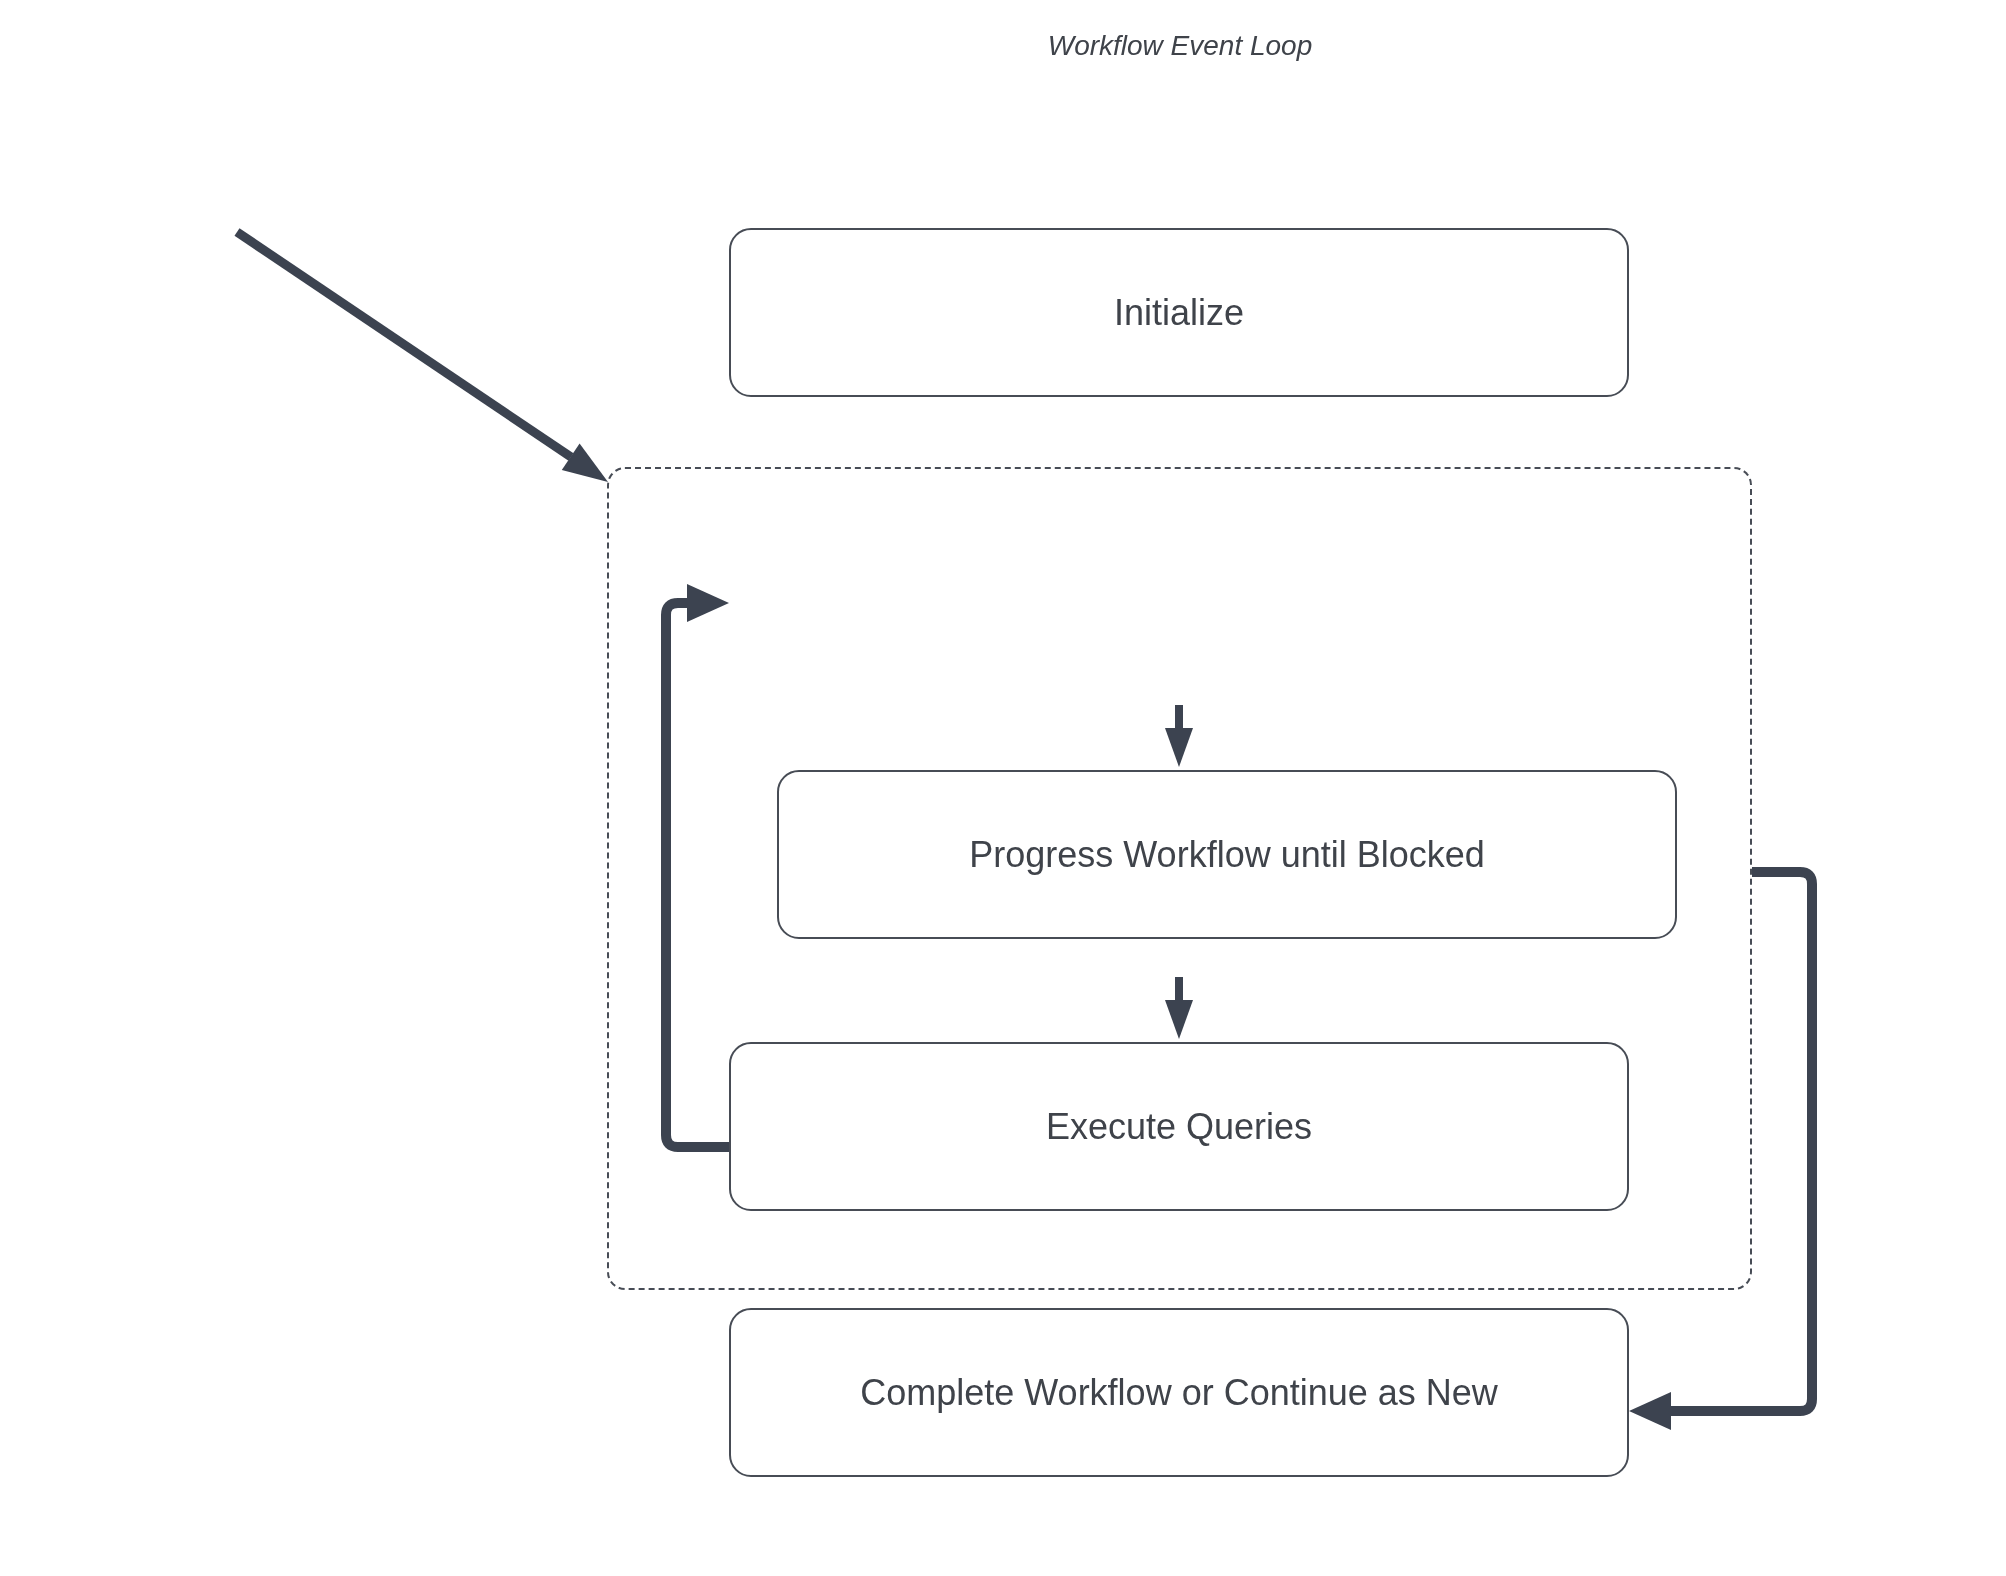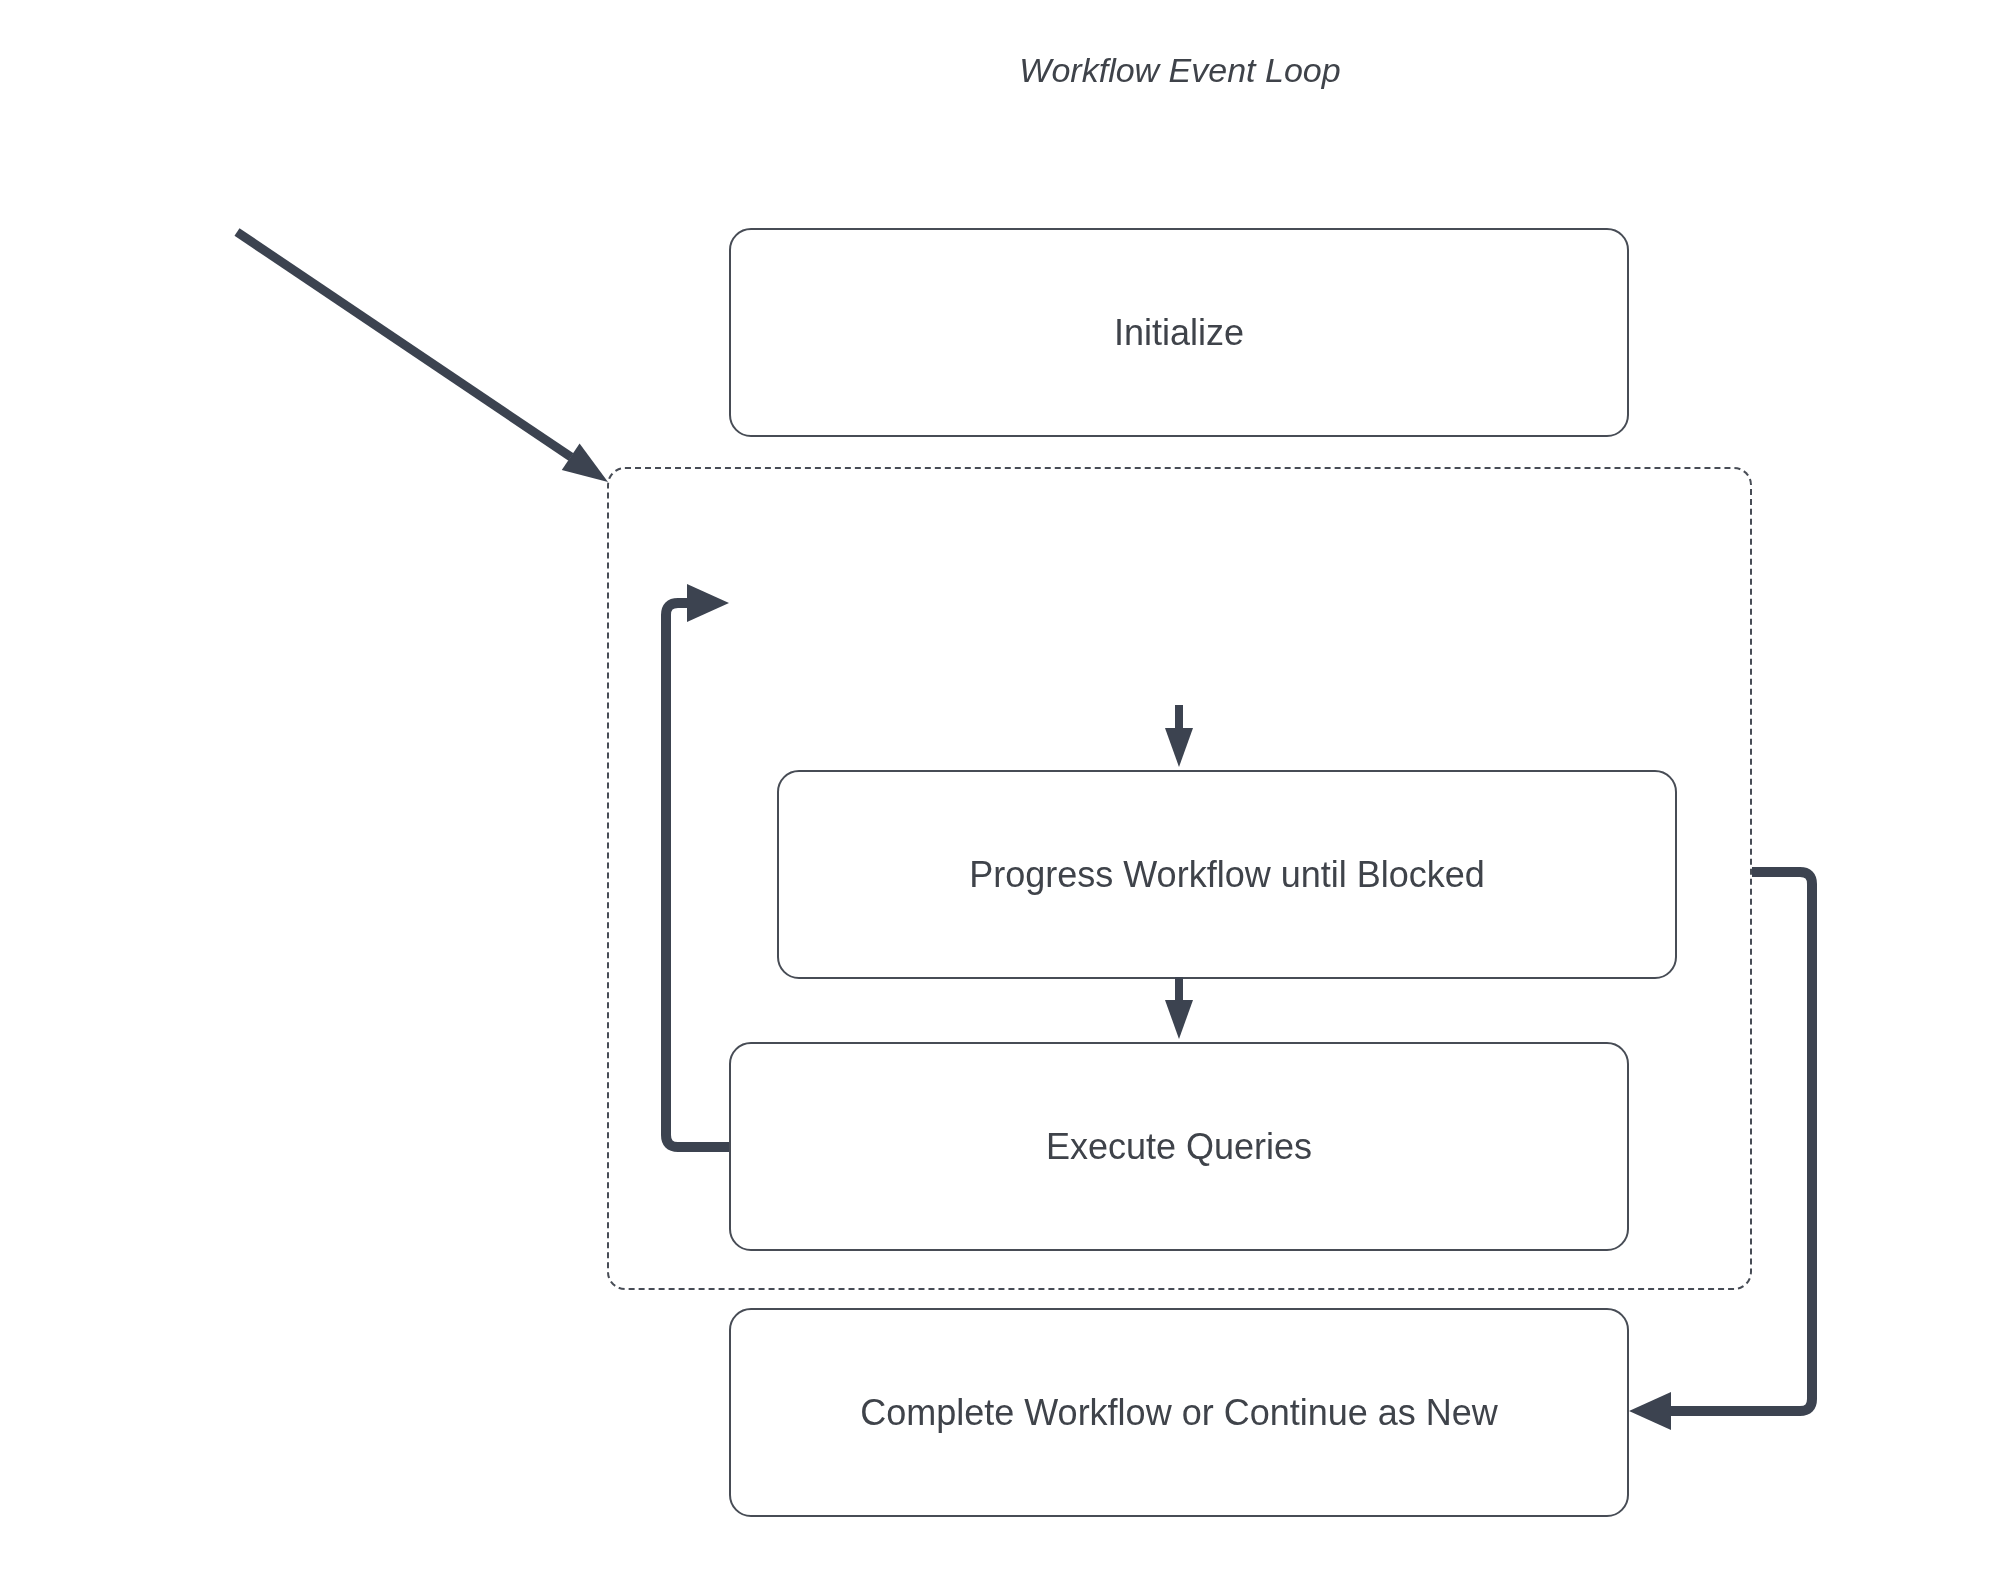--- a/index.html
+++ b/index.html
@@ -11,23 +11,23 @@
   html,body{margin:0;padding:0;background:var(--bg);}
   .canvas{
     position:relative;
     width:2006px;height:1576px;
     background:var(--bg);
     font-family:"Liberation Sans", sans-serif;
     overflow:hidden;
   }
   .title{
     position:absolute;
-    left:780px;top:48px;width:800px;
+    left:780px;top:24px;width:800px;
     text-align:center;
-    font-size:34px;line-height:44px;
+    font-size:28px;line-height:44px;
     font-style:italic;
     color:var(--text);
   }
   .ext-label{
     position:absolute;
     left:10px;top:138px;width:320px;
     text-align:center;
     font-size:31px;line-height:41px;
     color:var(--text);
   }
@@ -35,21 +35,21 @@
     position:absolute;
     left:607px;top:467px;
     width:1145px;height:823px;
     border:2.5px dashed var(--border);
     border-radius:18px;
     box-sizing:border-box;
     background:transparent;
   }
   .node{
     position:absolute;
-    left:729px;width:900px;height:209px;
+    left:729px;width:900px;height:169px;
     box-sizing:border-box;
     background:var(--bg);
     border:2.5px solid var(--border);
     border-radius:22px;
     display:flex;align-items:center;justify-content:center;
     text-align:center;
     font-size:36px;line-height:44px;
     color:var(--text);
     padding:0 36px;
   }

